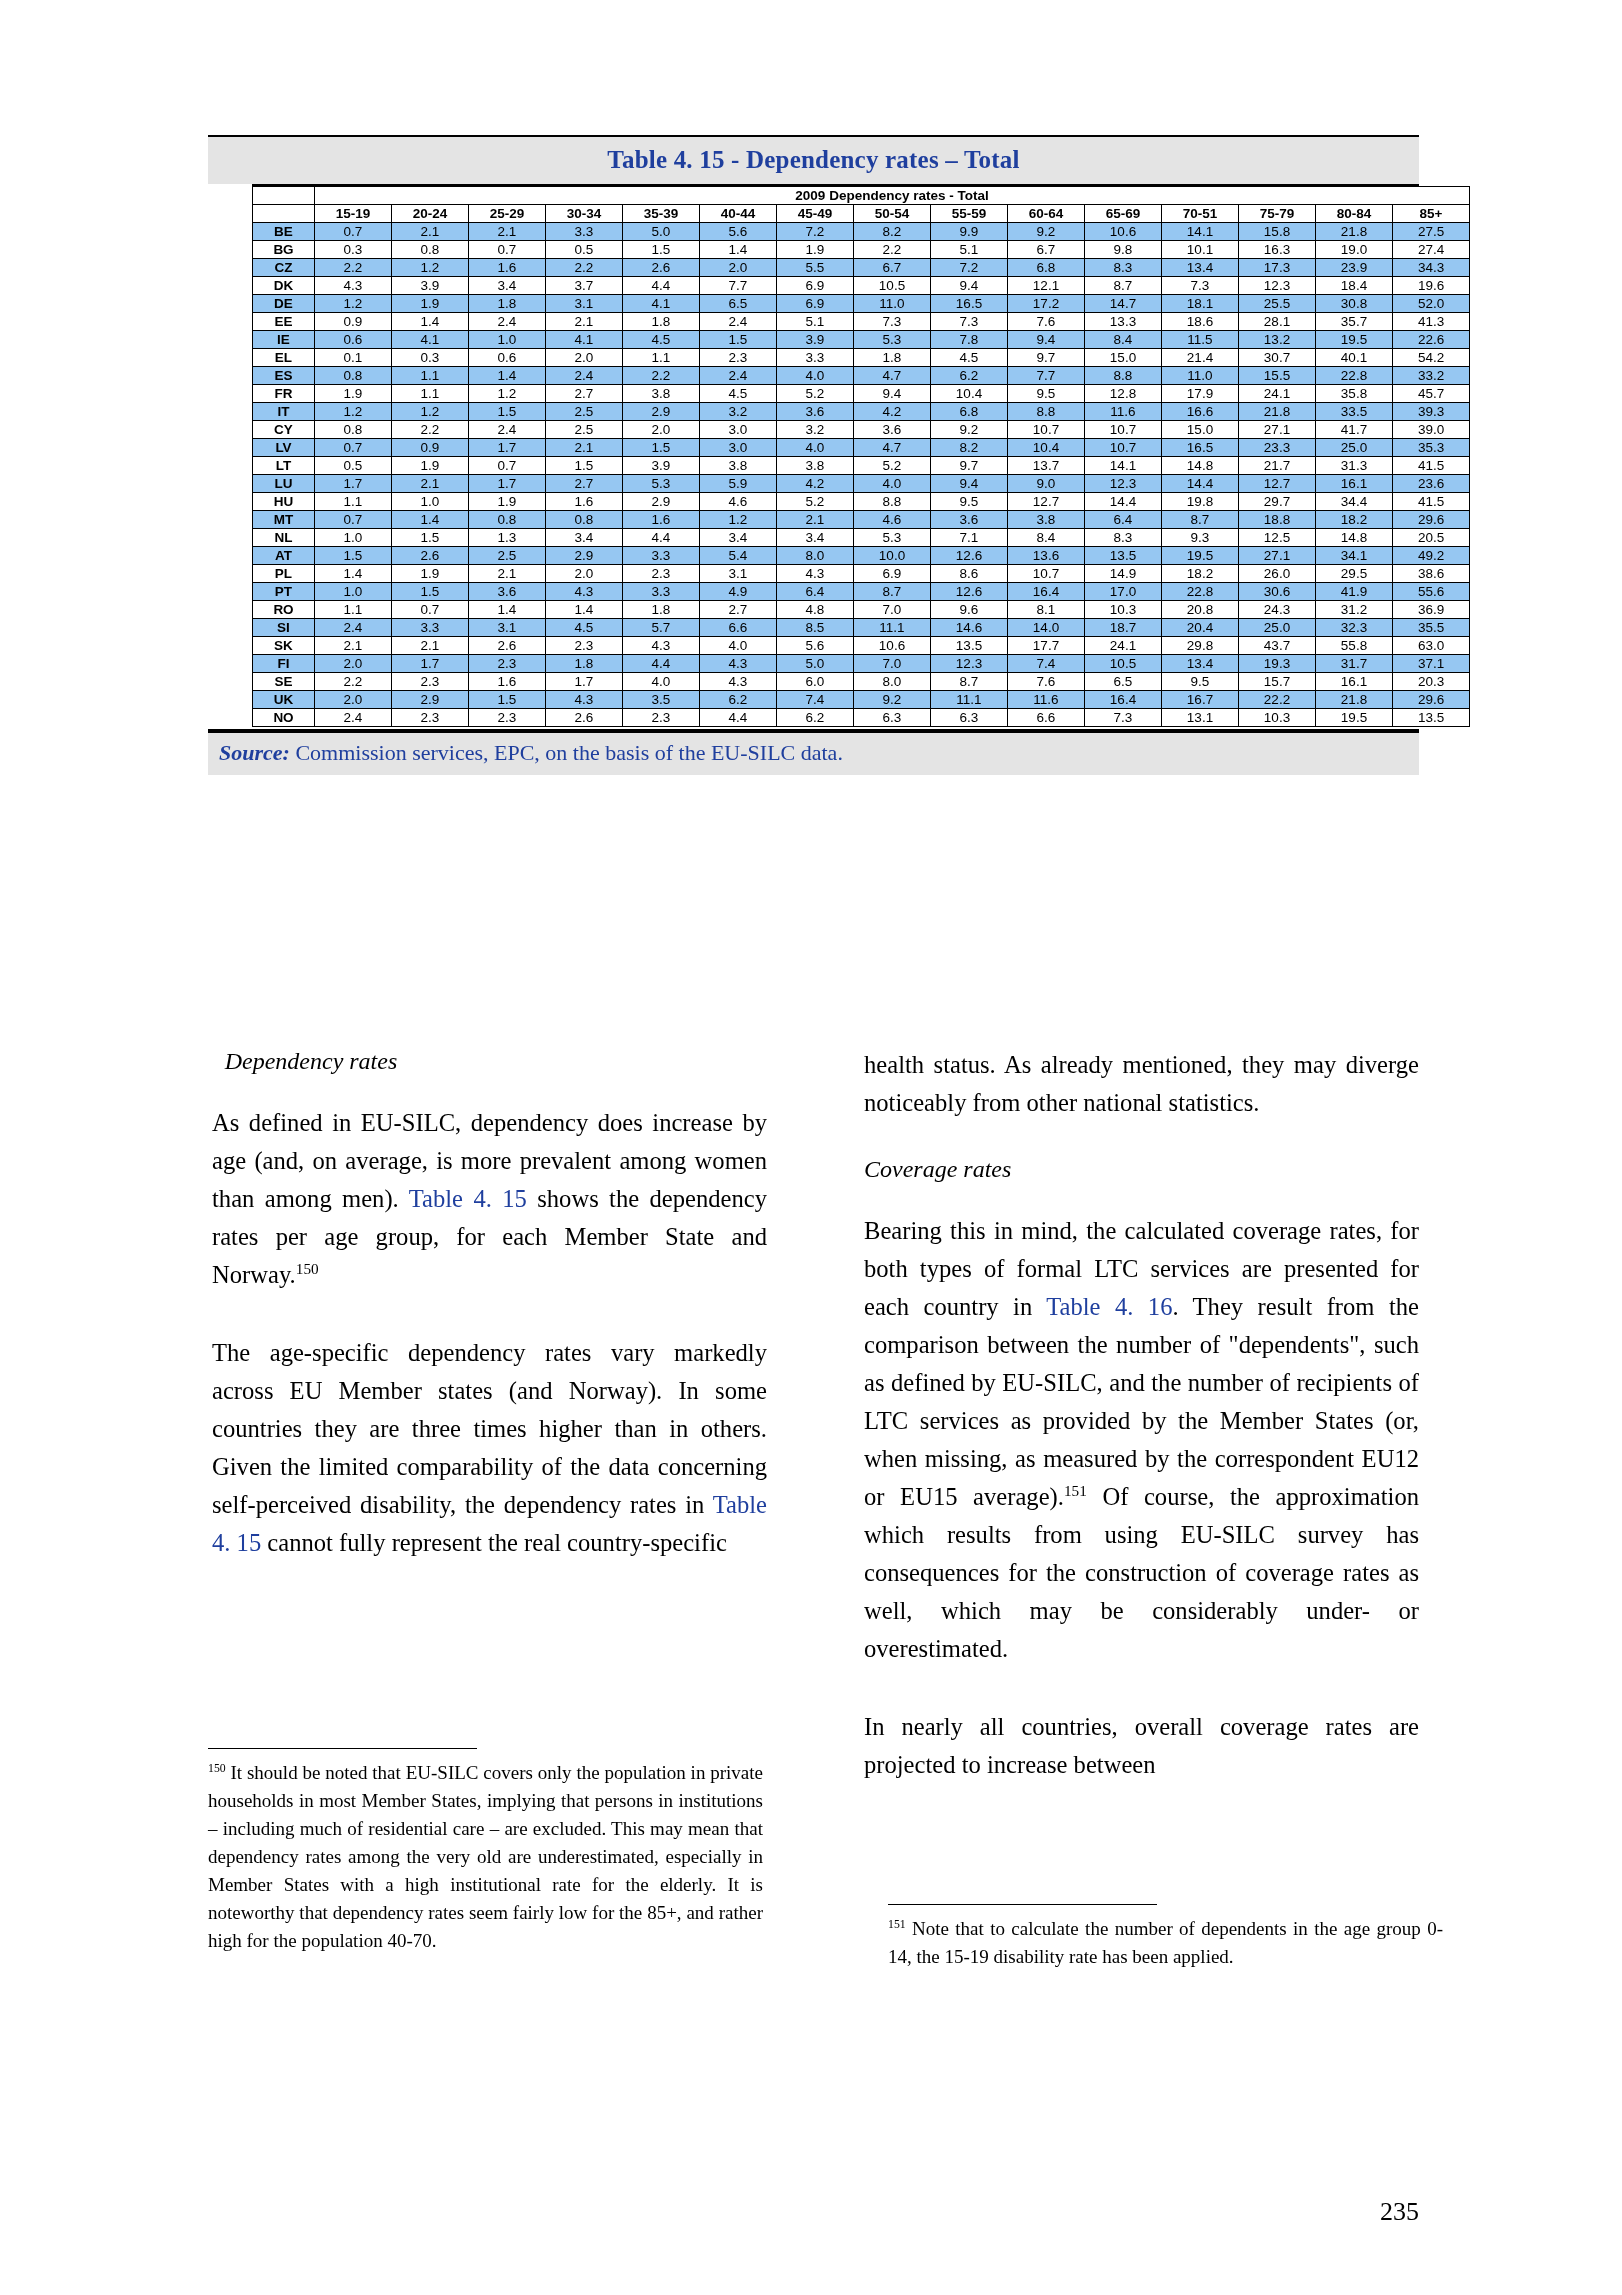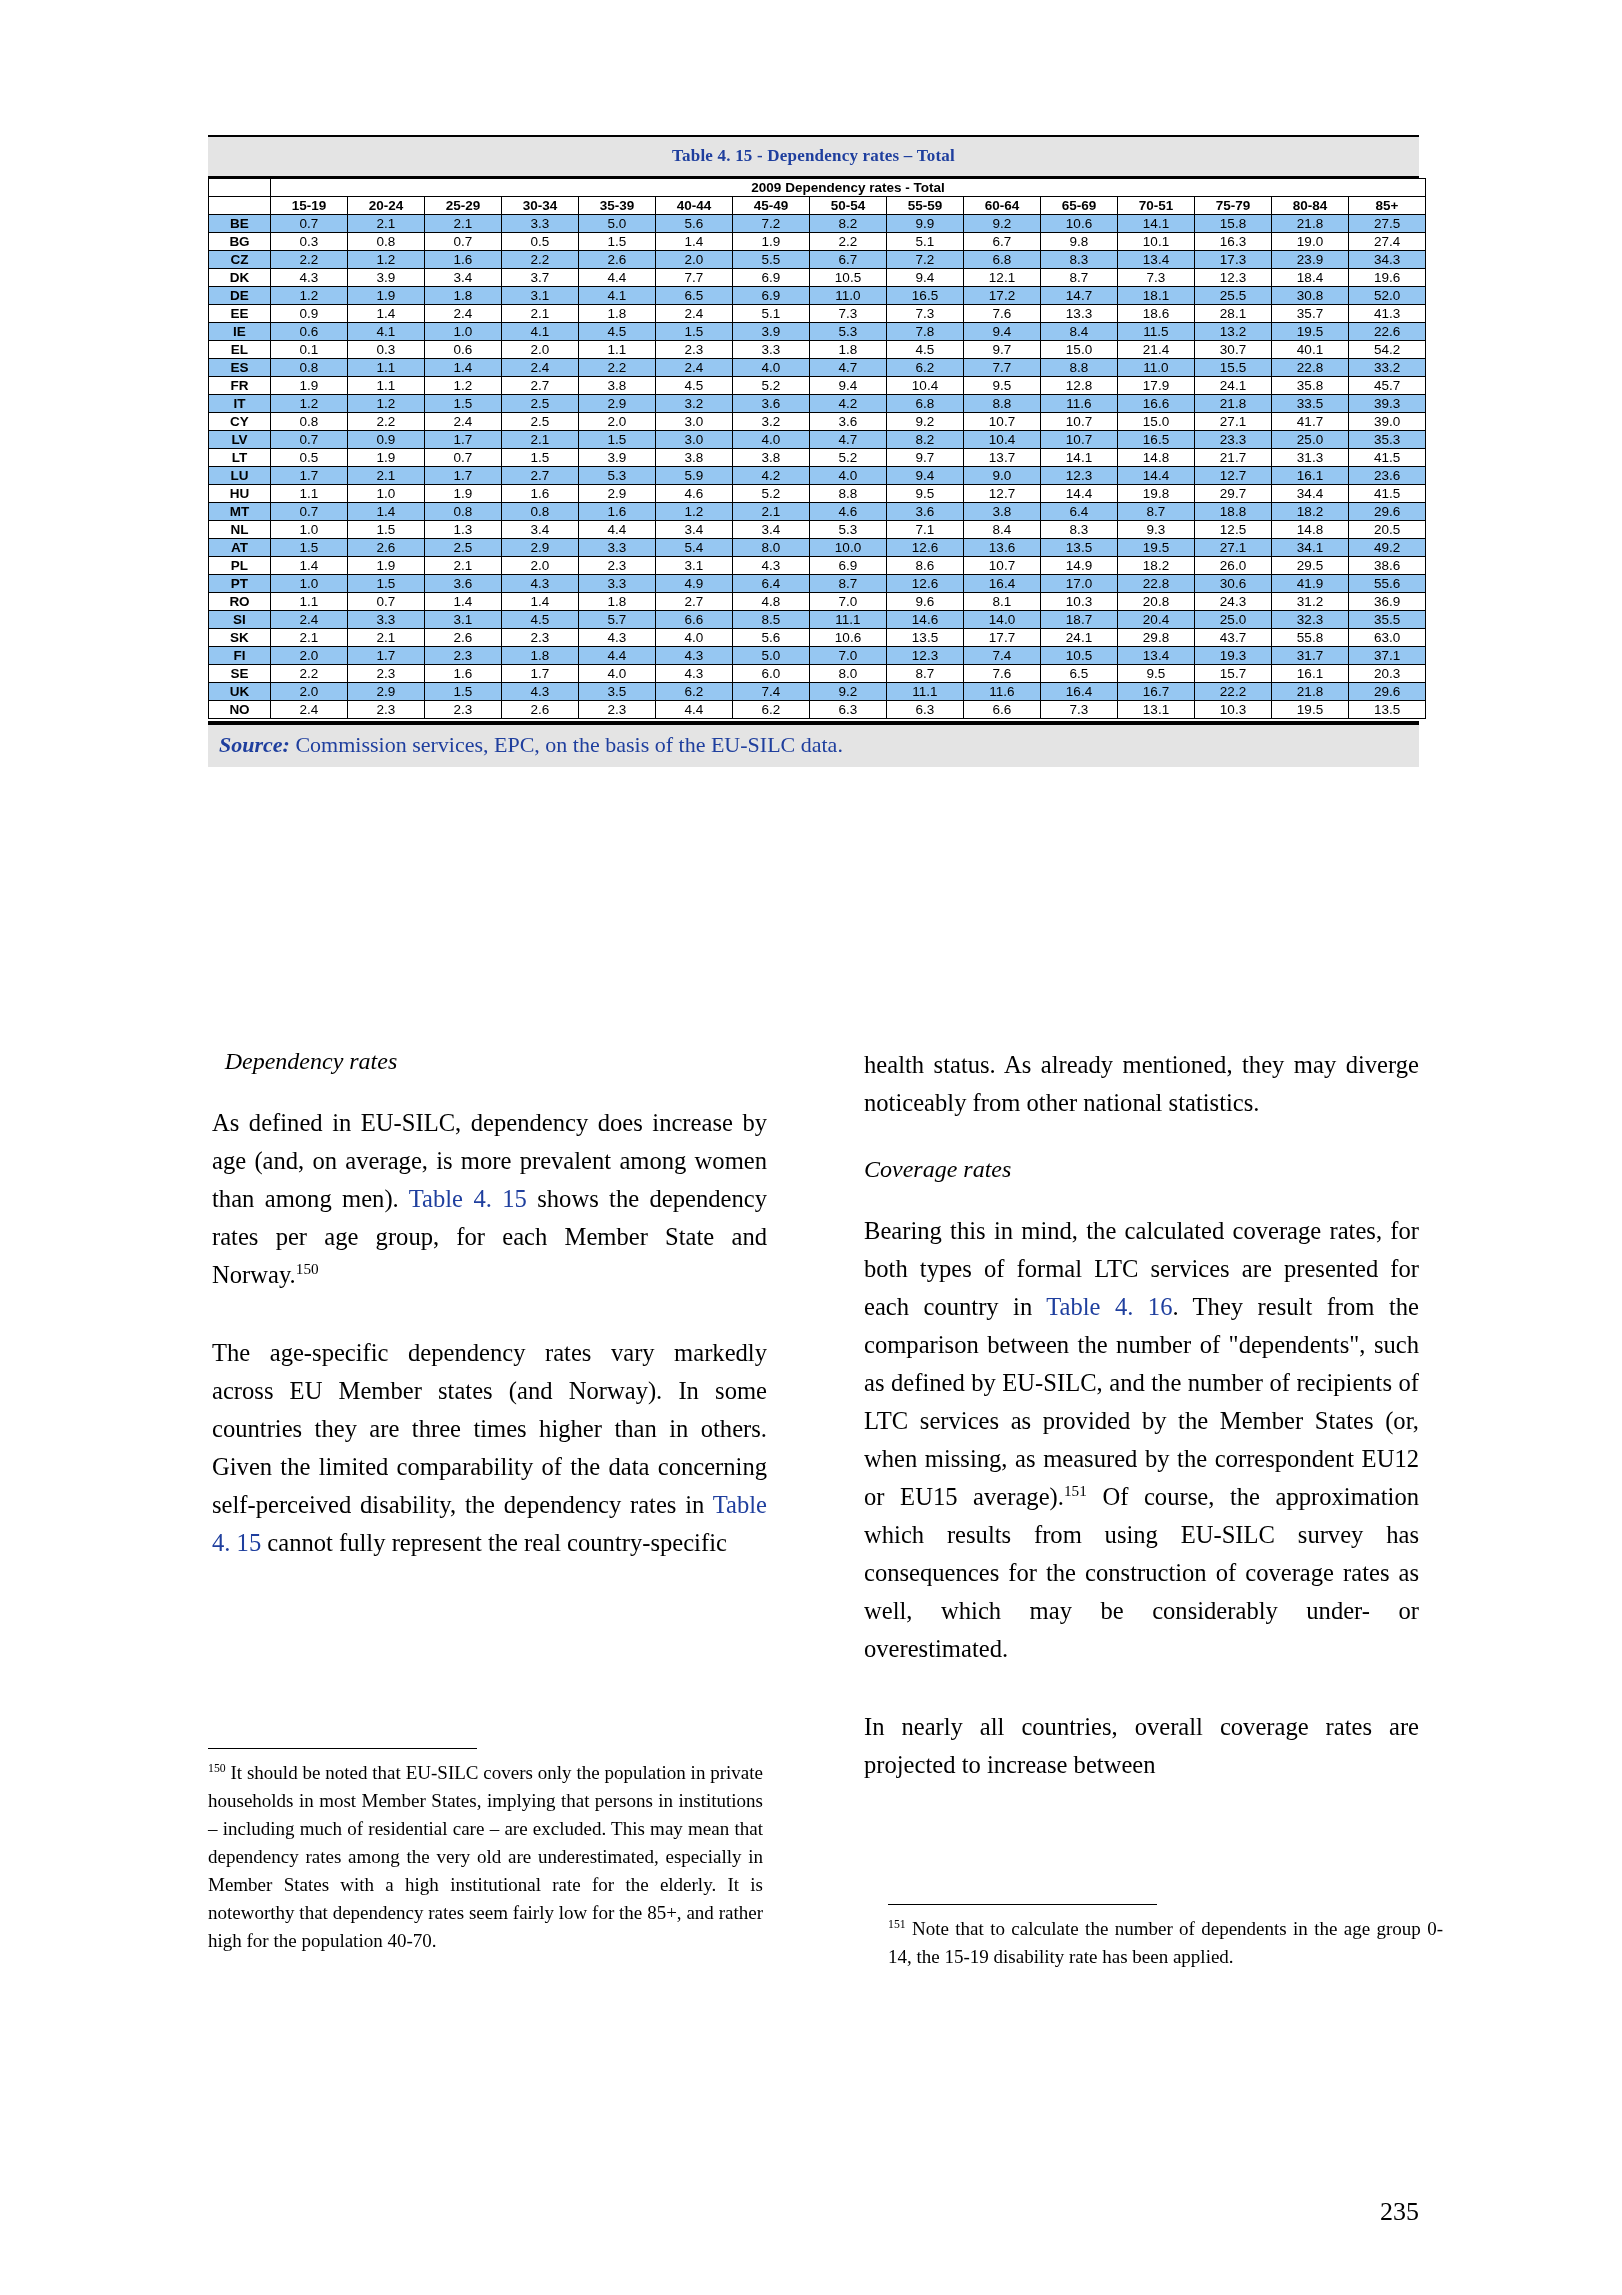--- a/index.html
+++ b/index.html
@@ -31,30 +31,31 @@
     top: 135px;
     width: 1211px;
   }
 
   .table-caption {
     background: #e4e4e4;
     border-top: 2.4px solid #000;
     text-align: center;
     font-family: "Liberation Serif", serif;
     font-weight: bold;
-    font-size: 17px;
+    font-size: 25px;
     color: #1f3f9e;
     padding: 8.7px 0 10.3px 0;
     letter-spacing: 0.2px;
   }
 
   .xl-wrap {
     background: #ffffff;
     padding: 0;
     border-top: 2.4px solid #000;
+    margin-left: 44px;
   }
 
   table.xl {
     border-collapse: collapse;
     width: 1211px;
     table-layout: fixed;
     font-family: "Liberation Sans", sans-serif;
     background: #fff;
   }
 

